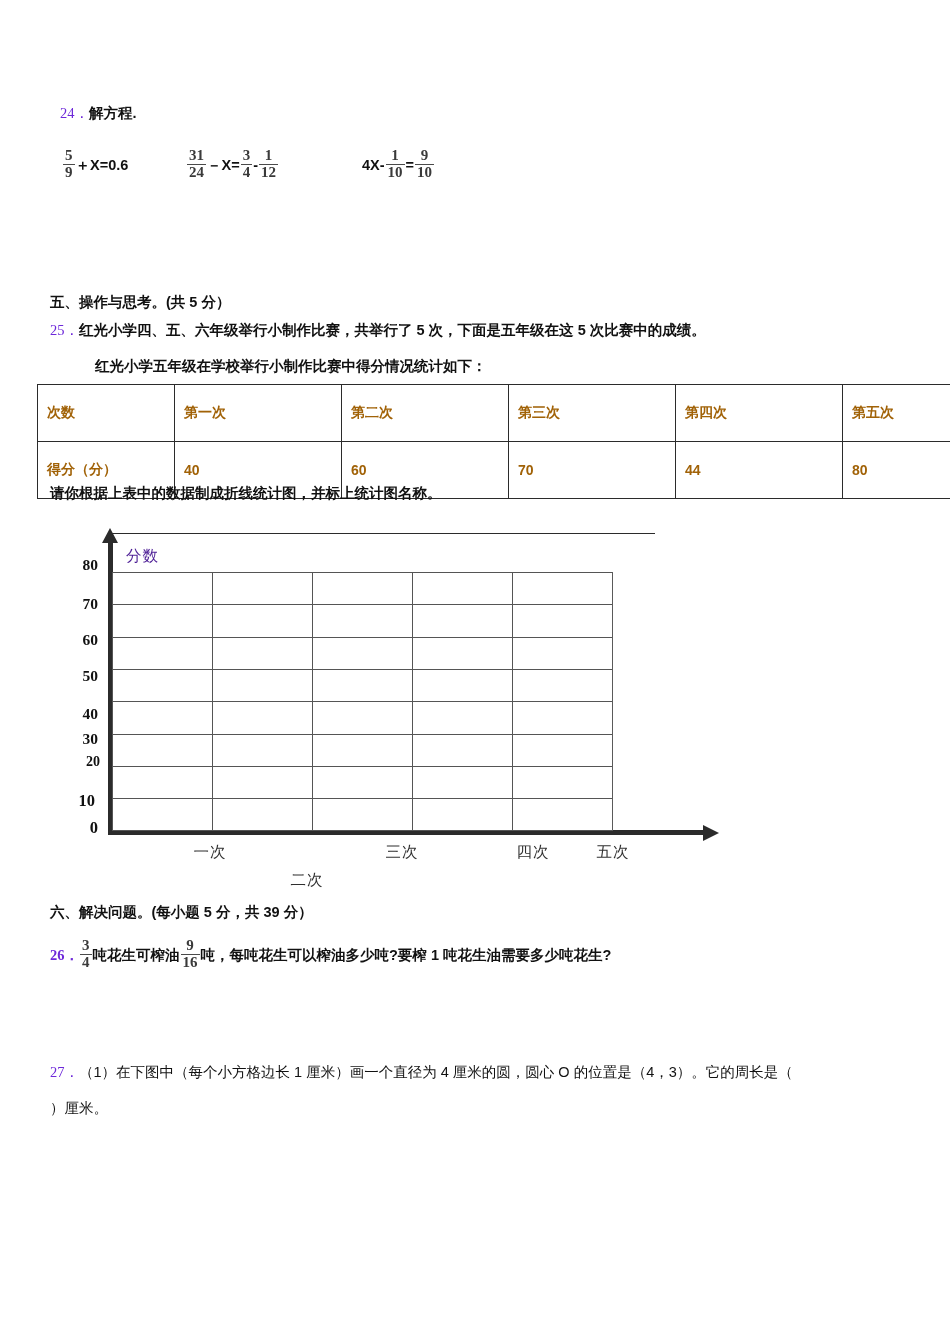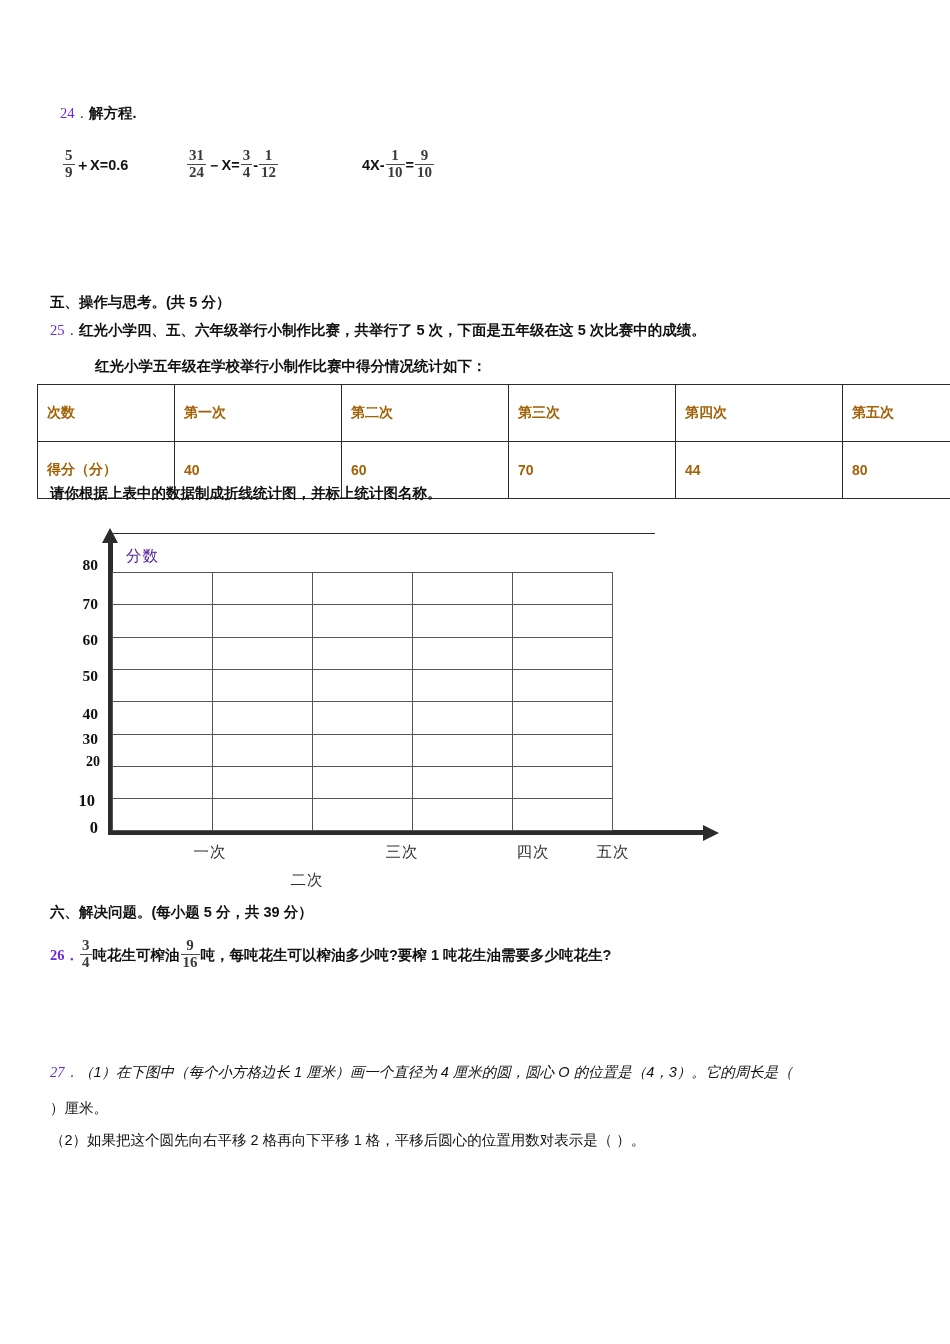--- a/index.html
+++ b/index.html
@@ -301,19 +301,18 @@
   <div class="eq" style="left:50px; top:938px;">
     <span class="qnum">26．</span><span class="frac">
       <span class="num">3</span>
       <span class="den">4</span>
     </span><span>吨花生可榨油</span><span class="frac">
       <span class="num">9</span>
       <span class="den">16</span>
     </span><span>吨，每吨花生可以榨油多少吨?要榨 1 吨花生油需要多少吨花生?</span>
   </div>
 
-  <div class="abs txt" style="left:50px; top:1062px;font-style:italic;">
+  <div class="abs txt" style="left:50px; top:1062px;">
     <span class="qnum">27．</span><span>（1）在下图中（每个小方格边长 1 厘米）画一个直径为 4 厘米的圆，圆心 O 的位置是（4，3）。它的周长是（</span>
   </div>
   <div class="abs txt" style="left:50px; top:1098px;">）厘米。</div>
-  <div class="abs txt" style="left:50px; top:1130px;">（2）如果把这个圆先向右平移 2 格再向下平移 1 格，平移后圆心的位置用数对表示是（   ）。</div>
 
 </div>
 
 </body></html>

